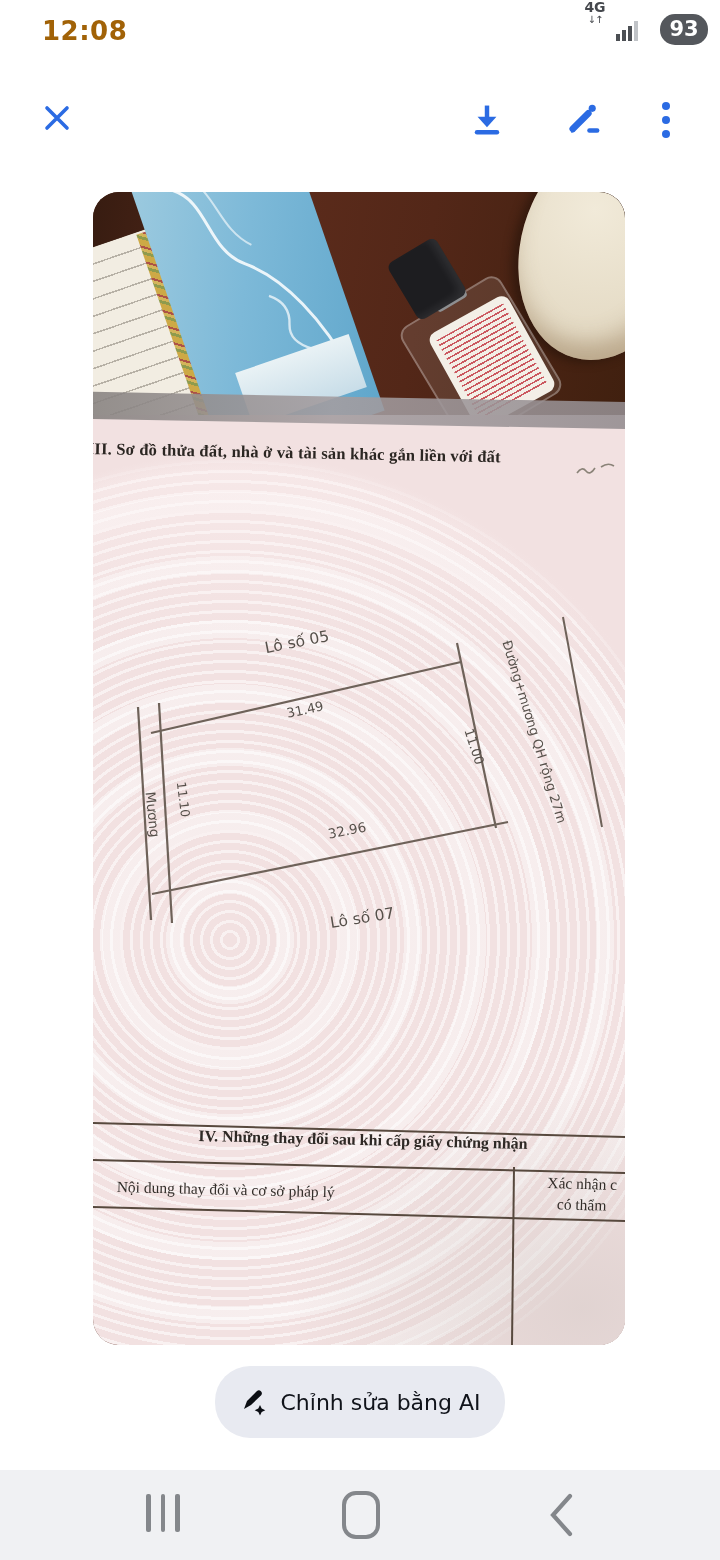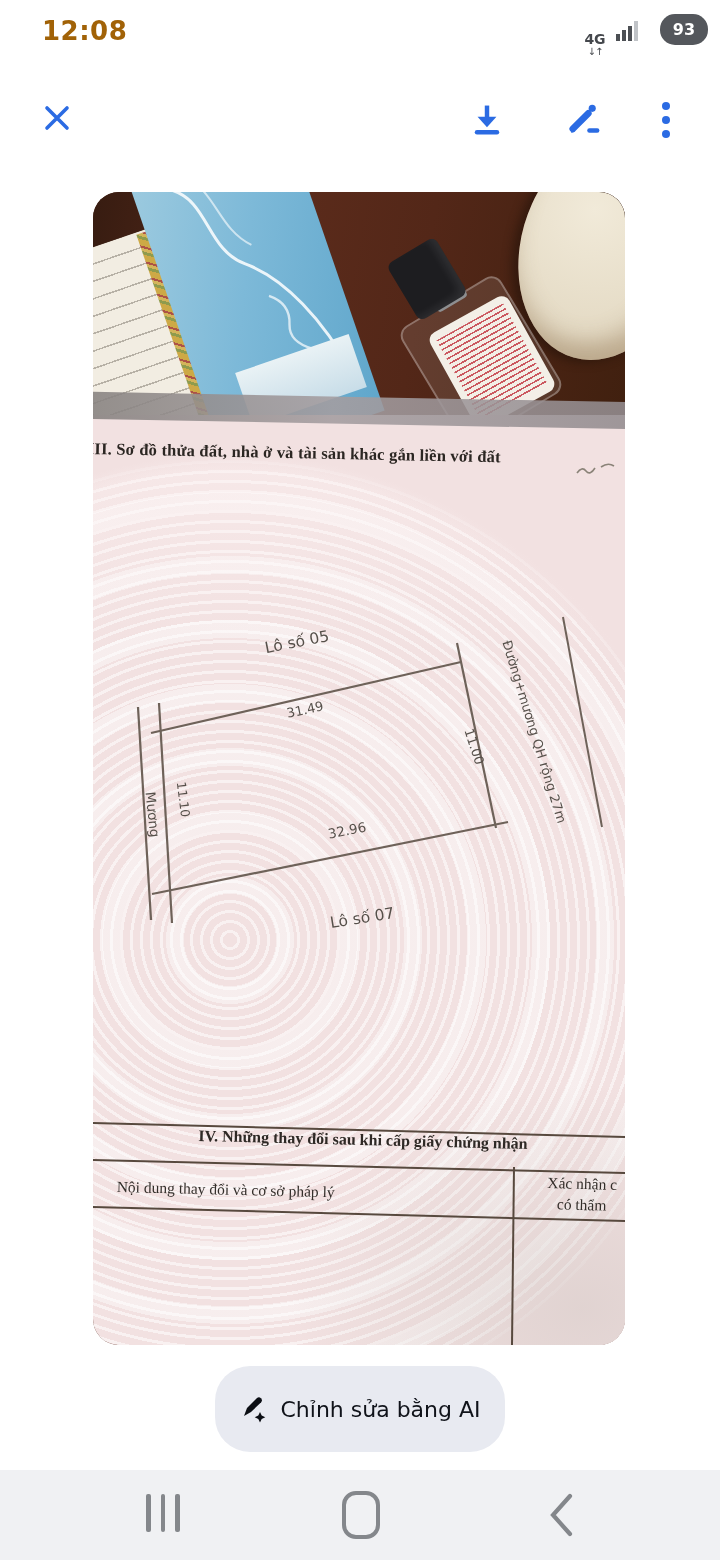--- a/index.html
+++ b/index.html
@@ -3,26 +3,26 @@
 <meta charset="utf-8">
 <style>
   html,body{margin:0;padding:0;background:#fff;}
   body{width:720px;height:1560px;position:relative;overflow:hidden;
        font-family:"DejaVu Sans","Liberation Sans",sans-serif;}
   .abs{position:absolute;}
 
   
   .status-bar{left:0;top:0;width:720px;height:64px;}
   .time{left:42px;top:16px;font-size:26px;font-weight:600;color:#a16207;letter-spacing:.5px;}
-  .net{left:578px;top:32px;width:34px;text-align:center;color:#45484d;line-height:1;}
+  .net{left:578px;top:0;width:34px;text-align:center;color:#45484d;line-height:1;}
   .net .g{font-size:14px;font-weight:700;}
   .net .arrows{font-size:10px;letter-spacing:-1px;margin-top:1px;color:#45484d;}
   .sigbars{left:616px;top:20px;}
   .battery{left:660px;top:14px;width:48px;height:31px;border-radius:15px;background:#54575c;
-           color:#fff;font-size:16px;font-weight:700;text-align:center;line-height:31px;}
+           color:#fff;font-size:21px;font-weight:700;text-align:center;line-height:31px;}
   .tb-btn{width:44px;height:44px;display:flex;align-items:center;justify-content:center;}
   .close-btn{left:35px;top:96px;}
   .dl-btn{left:465px;top:98px;}
   .pen-btn{left:563px;top:98px;}
   .more-btn{left:644px;top:98px;}
 
   
   .photo{left:93px;top:192px;width:532px;height:1153px;border-radius:26px;overflow:hidden;background:#4a2316;}
   .table-bg{left:0;top:0;width:532px;height:245px;
      background:linear-gradient(100deg,#371c11 0%,#5b2b1b 35%,#532718 60%,#40200f 100%);}
@@ -63,21 +63,21 @@
      font-family:"Liberation Serif","DejaVu Serif",serif;font-weight:700;font-size:16.5px;color:#2b2622;letter-spacing:.2px;}
   .map-svg{left:0;top:0;width:532px;height:930px;}
   .sec4-title{left:30px;top:716px;width:480px;text-align:center;transform:rotate(1.4deg);
      font-family:"Liberation Serif","DejaVu Serif",serif;font-weight:700;font-size:16px;color:#2e2925;}
   .col-content{left:24px;top:763px;transform:rotate(1.4deg);transform-origin:0 0;white-space:nowrap;
      font-family:"Liberation Serif","DejaVu Serif",serif;font-size:15.5px;color:#332e2a;}
   .col-confirm{left:441px;top:758px;width:96px;transform:rotate(1.6deg);text-align:center;line-height:21px;
      font-family:"Liberation Serif","DejaVu Serif",serif;font-size:15.5px;color:#332e2a;}
 
   
-  .ai-button{left:215px;top:1366px;width:290px;height:86px;border-radius:35px;background:#e8eaf1;
+  .ai-button{left:215px;top:1366px;width:290px;height:72px;border-radius:35px;background:#e8eaf1;
      display:flex;align-items:center;justify-content:center;gap:13px;}
   .ai-label{font-size:22px;font-weight:500;color:#10131a;}
 
   
   .navbar{left:0;top:1470px;width:720px;height:90px;background:#f0f1f3;}
   .nav-recents{left:146px;top:1494px;display:flex;gap:10px;}
   .nav-recents i{display:block;width:4.5px;height:38px;background:#84878b;border-radius:2px;}
   .nav-home{left:342px;top:1491px;width:30px;height:40px;border:4.5px solid #84878b;border-radius:14px;}
   .nav-back{left:548px;top:1492px;}
 </style>

